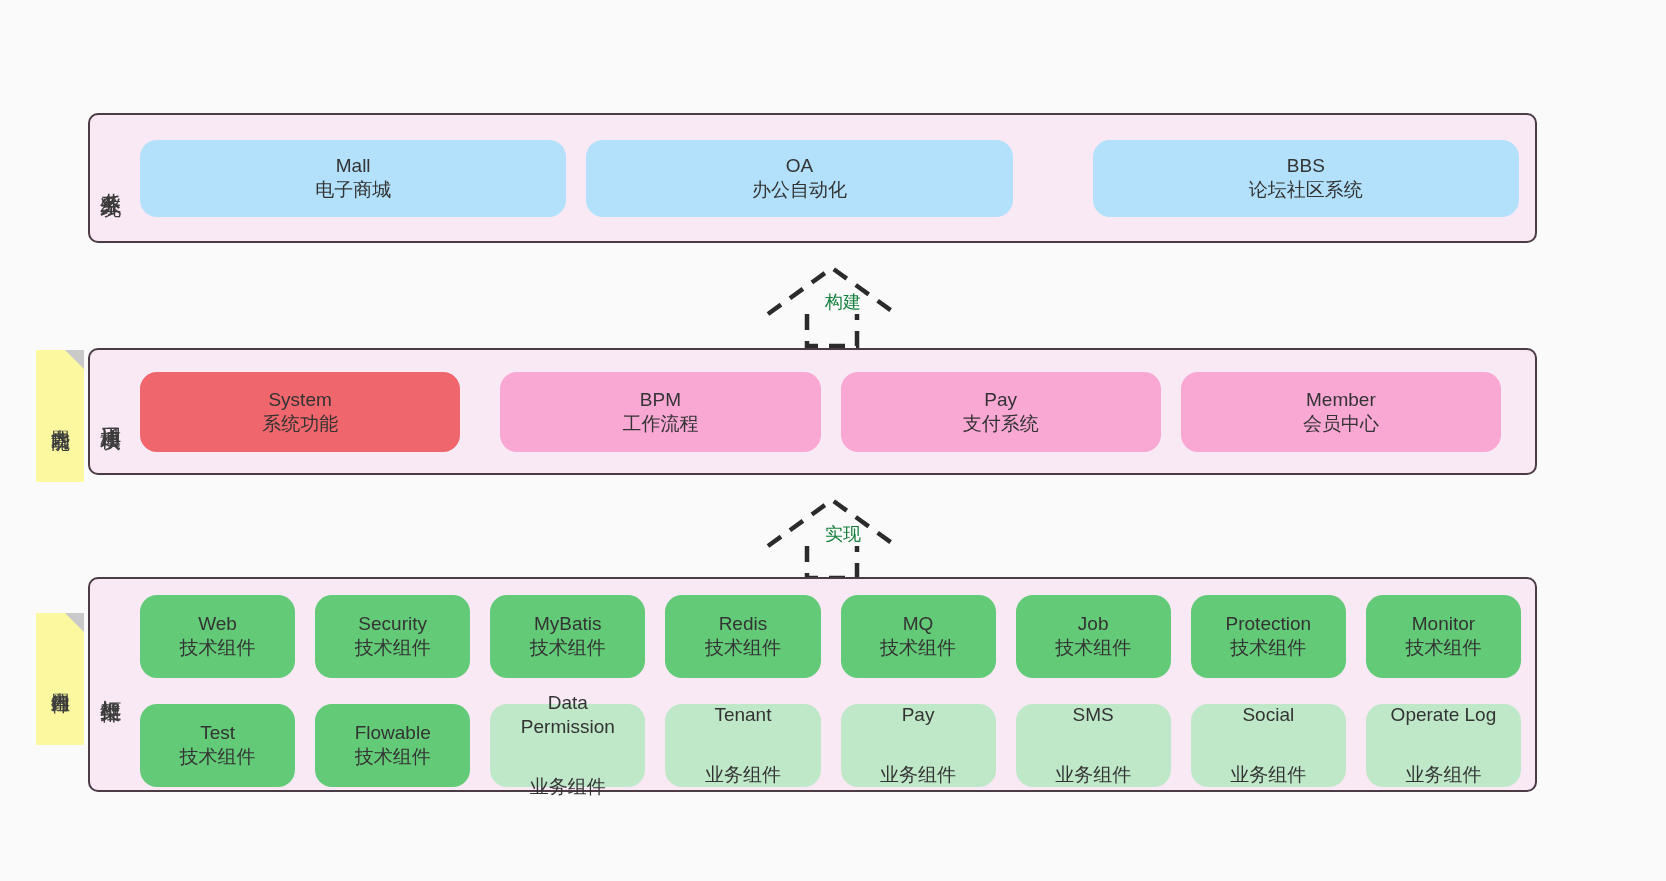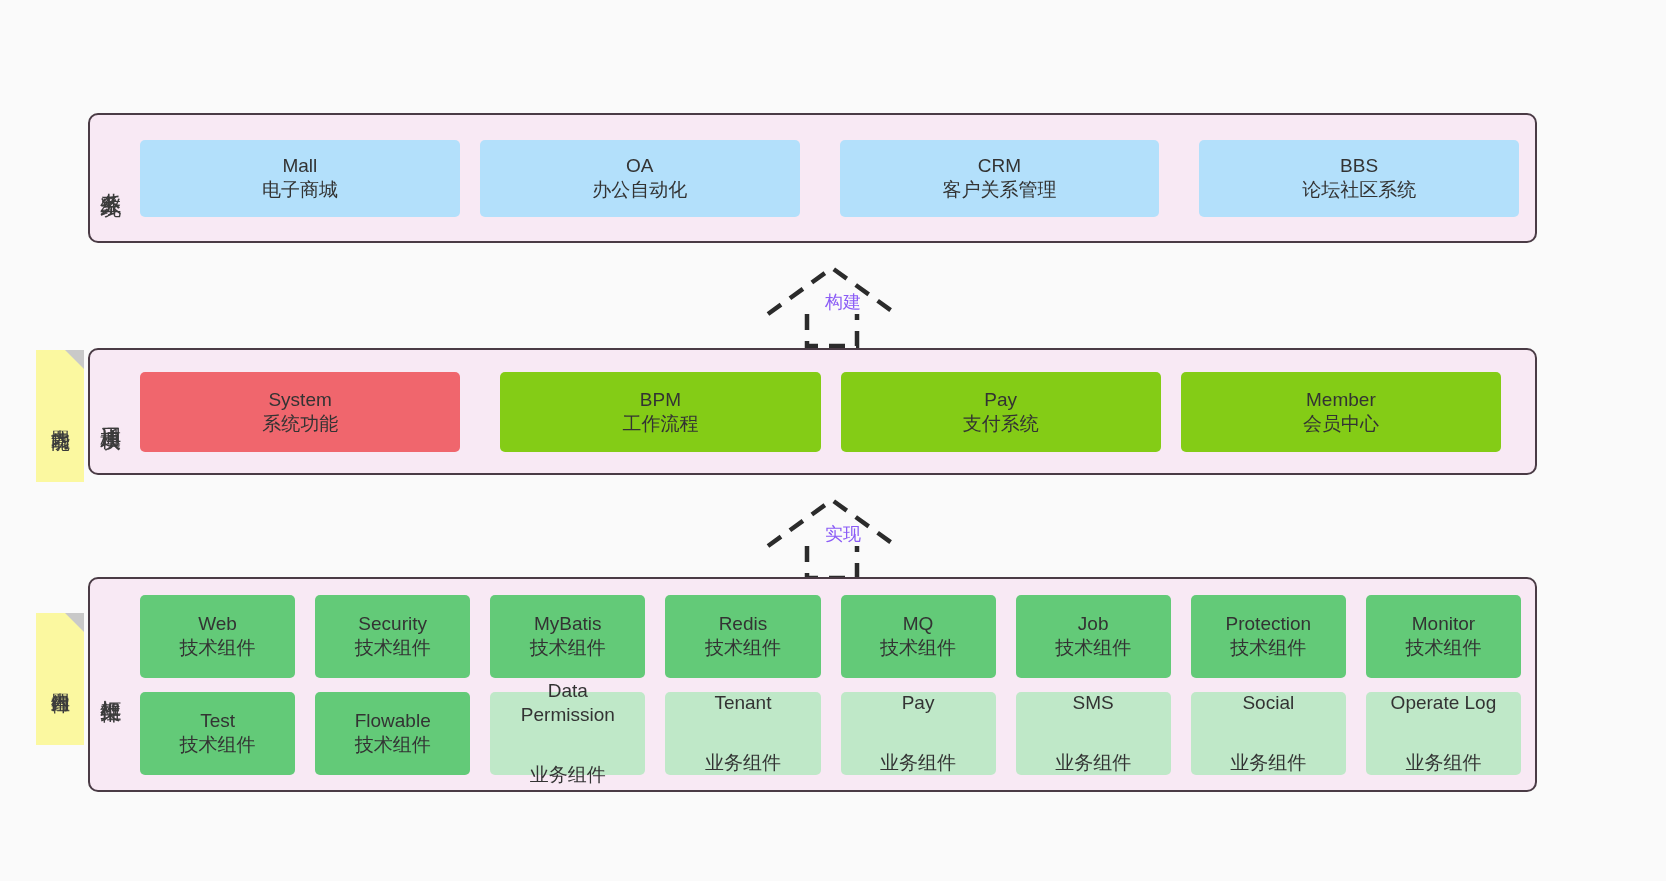--- a/index.html
+++ b/index.html
@@ -51,55 +51,55 @@
   }
   .card-row {
     display: flex;
     gap: 0;
     justify-content: space-between;
   }
 
   
   .card {
     box-sizing: border-box;
-    border-radius: 5px;
+    border-radius: 17px;
     display: flex;
     flex-direction: column;
     align-items: center;
     justify-content: center;
     text-align: center;
     line-height: 1.25;
     font-size: 19px;
     color: #333333;
     padding: 4px 8px;
     flex: 1 1 0;
     min-width: 0;
   }
   .card .l1 { display: block; }
   .card .l2 { display: block; }
   .card-gap { flex: 0 0 20px; }
 
   .c-blue      { background: #b3e0fb; }
   .c-red       { background: #f0666d; }
-  .c-pink      { background: #84cc16; }
+  .c-pink      { background: #f9a8d4; }
   .c-green     { background: #63ca78; }
   .c-lightgrn  { background: #bfe8c8; gap: 36px; }
 
   
   #layer-business { left: 88px;  top: 113px; width: 1449px; height: 130px; }
   #layer-common   { left: 88px;  top: 348px; width: 1449px; height: 127px; justify-content: flex-end; }
   #layer-frame    { left: 88px;  top: 577px; width: 1449px; height: 215px; }
 
   #layer-business .layer-body { padding-right: 16px; }
   #layer-business .card { height: 77px; }
 
   #layer-common .card { height: 80px; }
 
   #layer-frame .layer-body { gap: 14px; }
-  #layer-frame .card { height: 83px; }
+  #layer-frame .card { height: 83px; margin-top: 12px; }
 
   
   .note {
     position: absolute;
     box-sizing: border-box;
     background: #fbf8a0;
     width: 48px;
     display: flex;
     align-items: center;
     justify-content: center;
@@ -133,21 +133,21 @@
   #arrow-build   { left: 760px; top: 258px; }
   #arrow-impl    { left: 760px; top: 490px; }
   .arrow svg { display: block; overflow: visible; }
   .arrow-label {
     position: absolute;
     left: 0;
     top: 32px;
     width: 150px;
     text-align: center;
     font-size: 18px;
-    color: #8b5cf6;
+    color: #15803d;
     pointer-events: none;
     user-select: none;
   }
   #arrow-build .arrow-label  { left: 8px; }
   #arrow-impl  .arrow-label  { left: 8px; }
 </style>
 </head>
 <body>
 
 <div class="layer" id="layer-business">
@@ -158,24 +158,20 @@
         <span class="l1">Mall</span>
         <span class="l2">电子商城</span>
       </div>
       <div class="card-gap"></div>
       <div class="card c-blue">
         <span class="l1">OA</span>
         <span class="l2">办公自动化</span>
       </div>
       <div class="card-gap"></div>
       <div class="card-gap"></div>
-      <div class="card c-blue">
-        <span class="l1">CRM</span>
-        <span class="l2">客户关系管理</span>
-      </div>
       <div class="card-gap"></div>
       <div class="card-gap"></div>
       <div class="card c-blue">
         <span class="l1">BBS</span>
         <span class="l2">论坛社区系统</span>
       </div>
     </div>
   </div>
 </div>
 

